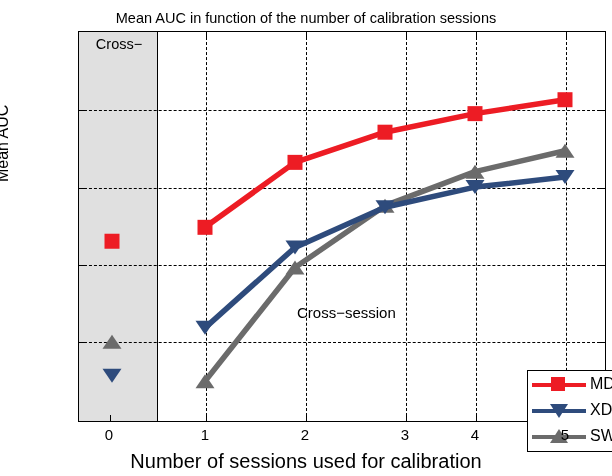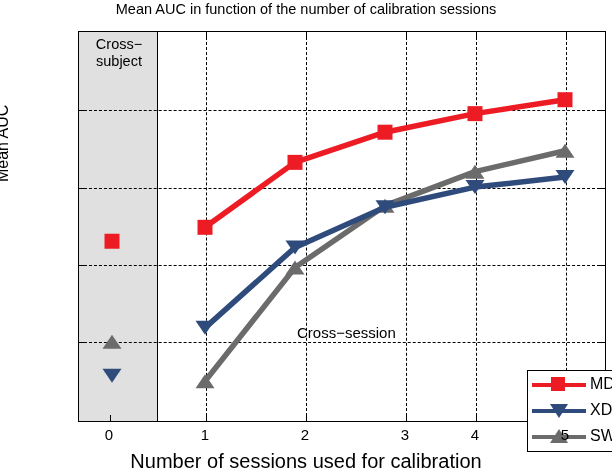--- a/index.html
+++ b/index.html
@@ -13,21 +13,21 @@
   #figure {
     position: relative;
     width: 612px;
     height: 476px;
     background: #ffffff;
     overflow: hidden;
   }
   #chart-title {
     position: absolute;
     left: 0;
-    top: 1px;
+    top: 10px;
     width: 612px;
     text-align: center;
     font-size: 14.5px;
     color: #000000;
     letter-spacing: 0px;
     white-space: nowrap;
   }
   #plot-area {
     position: absolute;
     left: 78px;
@@ -191,21 +191,20 @@
 
 <div id="figure">
 
   <div id="chart-title">Mean AUC in function of the number of calibration sessions</div>
 
   <div id="plot-area">
 
     <div id="cross-subject-band">
       <div id="cross-subject-label">
         <div>Cross−</div>
-        <div>subject</div>
       </div>
     </div>
 
     <div class="vgrid" style="left:127px;"></div>
     <div class="vgrid" style="left:227px;"></div>
     <div class="vgrid" style="left:327px;"></div>
     <div class="vgrid" style="left:397px;"></div>
     <div class="vgrid" style="left:487px;"></div>
 
     <div class="hgrid" style="top:78px;"></div>
@@ -227,21 +226,21 @@
 
     <div class="tickmark-y" style="top:78px;"></div>
     <div class="tickmark-y" style="top:156px;"></div>
     <div class="tickmark-y" style="top:233px;"></div>
     <div class="tickmark-y" style="top:310px;"></div>
     <div class="tickmark-y-right" style="top:78px;"></div>
     <div class="tickmark-y-right" style="top:156px;"></div>
     <div class="tickmark-y-right" style="top:233px;"></div>
     <div class="tickmark-y-right" style="top:310px;"></div>
 
-    <div id="annotation-cross-session" style="left:218px; top:272px;margin-top:20px;">Cross−session</div>
+    <div id="annotation-cross-session" style="left:218px; top:272px;">Cross−session</div>
 
     <div id="legend">
       <div class="legend-row">
         <span class="legend-sample">
           <span class="legend-line" style="background:#ed1c24;"></span>
           <span class="legend-marker" style="width:14px;height:14px;background:#ed1c24;"></span>
         </span>
         <span class="legend-text">MDM</span>
       </div>
       <div class="legend-row">

